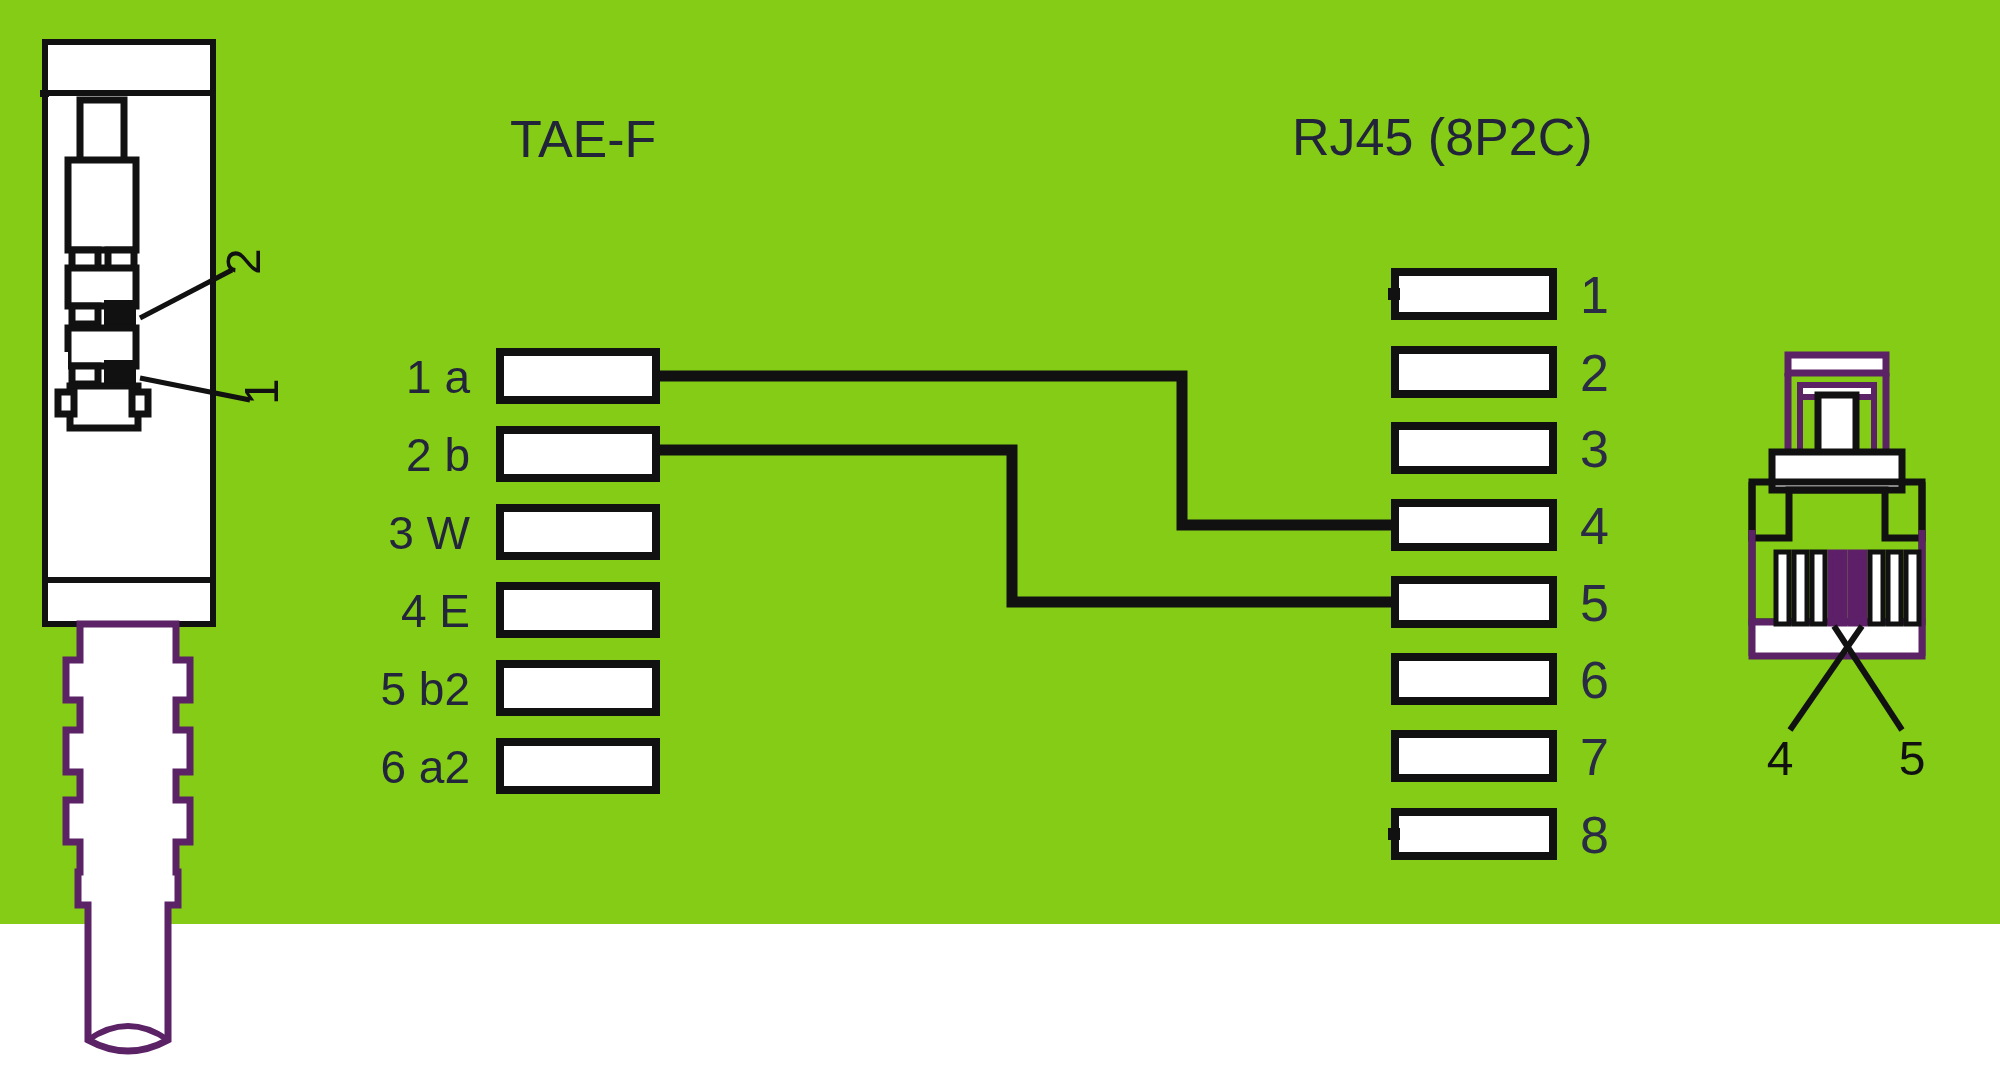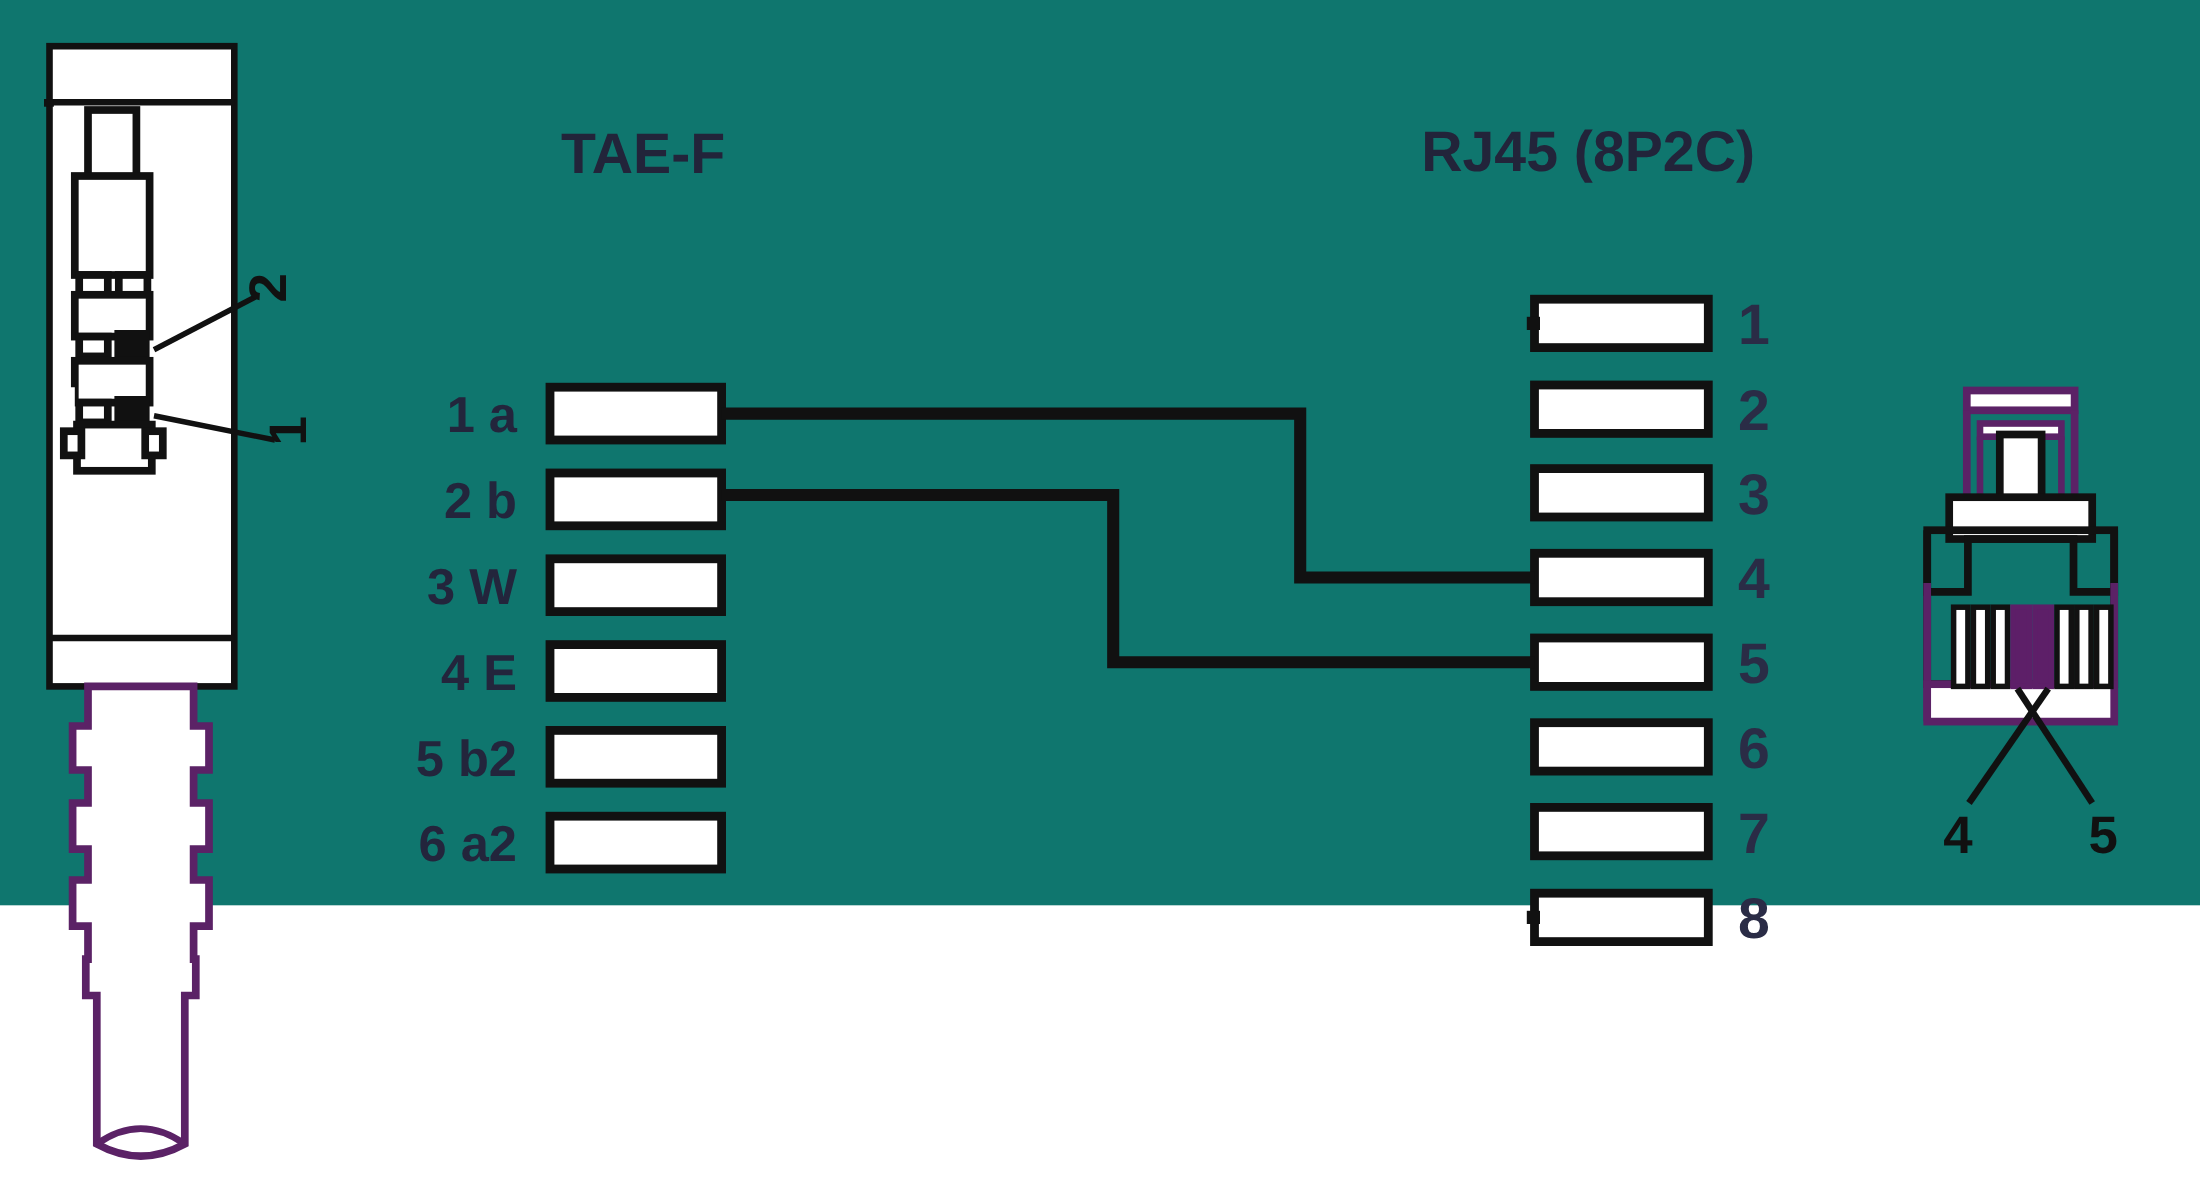--- a/index.html
+++ b/index.html
@@ -1,18 +1,18 @@
 <!DOCTYPE html>
 <html><head>
 <meta charset="utf-8">
 <style>
   html,body{margin:0;padding:0;background:#ffffff;}
   body{width:2000px;height:1081px;position:relative;overflow:hidden;
        font-family:"Liberation Sans",sans-serif;}
-  #stage{position:absolute;left:0;top:0;width:2000px;height:823px;background:#0f766e;font-weight:bold;}
+  #stage{position:absolute;left:0;top:0;width:2000px;height:924px;background:#84cc16;}
   svg.layer{position:absolute;left:0;top:0;width:2000px;height:1081px;}
   .ttl{font-family:"Liberation Sans",sans-serif;font-size:52px;fill:#22243a;}
   .pinlbl{font-family:"Liberation Sans",sans-serif;font-size:46px;fill:#23253c;}
   .rjnum{font-family:"Liberation Sans",sans-serif;font-size:52px;fill:#2a2c46;}
   .callout{font-family:"Liberation Sans",sans-serif;font-size:48px;fill:#111;}
   .conn-num{font-family:"Liberation Sans",sans-serif;font-size:48px;fill:#111;}
 </style>
 </head>
 <body>
 

